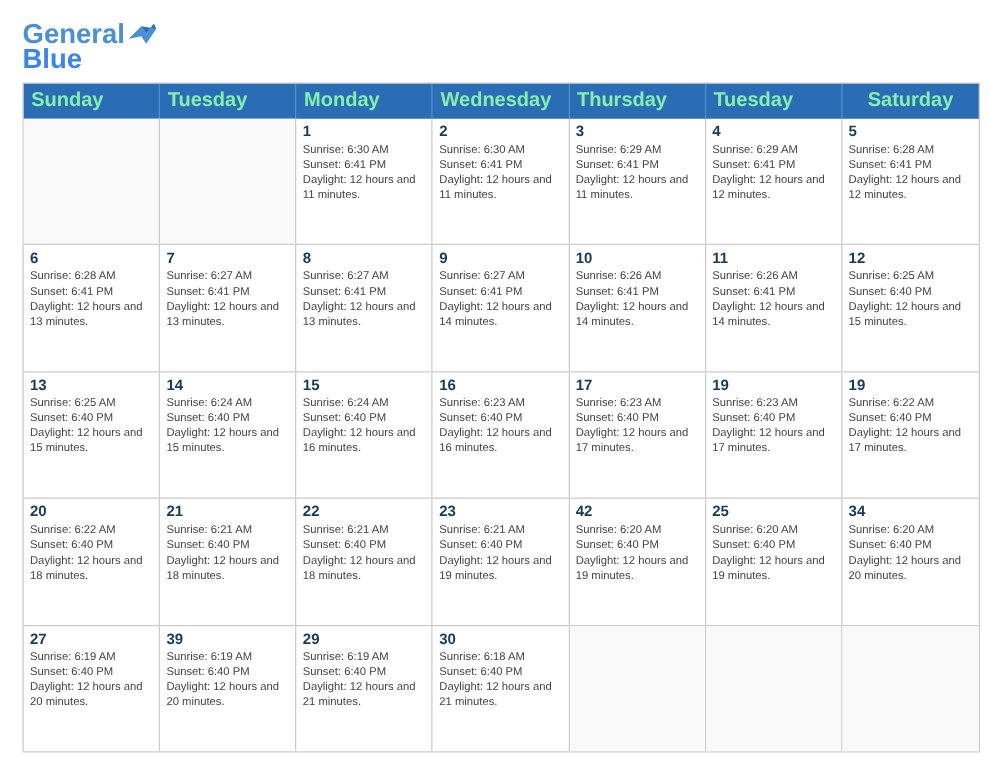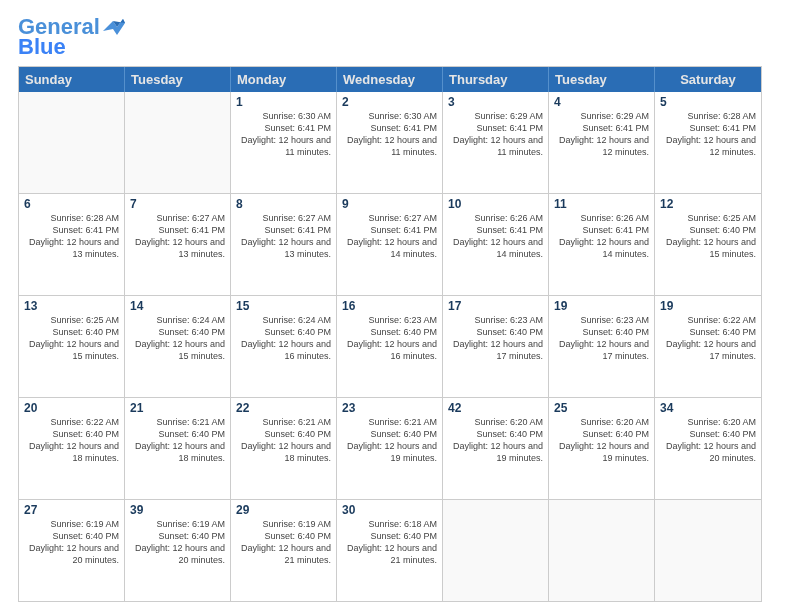--- a/index.html
+++ b/index.html
@@ -6,21 +6,21 @@
     body {
       font-family: Arial, sans-serif;
       background: #fff;
       width: 792px;
       height: 612px;
       overflow: hidden;
     }
     .page {
       width: 792px;
       height: 612px;
-      padding: 16px 30px 10px 18px;
+      padding: 16px 8px 10px 18px;
       display: flex;
       flex-direction: column;
     }
     .header {
       display: flex;
       justify-content: space-between;
       align-items: flex-start;
       margin-bottom: 8px;
     }
     .logo {
@@ -54,22 +54,22 @@
       display: flex;
       flex-direction: column;
       border: 1px solid #ccc;
     }
     .cal-header-row {
       display: grid;
       grid-template-columns: repeat(7, 1fr);
       background: #2a6db5;
     }
     .cal-header-cell {
-      color: #e5e5e5;
-      font-size: 13px;
+      color: #86efac;
+      font-size: 16px;
       font-weight: bold;
       padding: 5px 6px;
       border-right: 1px solid #5590cc;
     }
     .cal-header-cell:last-child { border-right: none; text-align: center; }
     .cal-body {
       flex: 1;
       display: flex;
       flex-direction: column;
     }
@@ -94,21 +94,20 @@
       font-size: 12px;
       font-weight: bold;
       color: #1a3a5c;
       display: block;
       margin-bottom: 1px;
     }
     .day-info {
       font-size: 9px;
       color: #444;
       line-height: 1.35;
-      text-align: right;
     }
   </style>
 </head>
 <body>
 
 <div class="page">
   <div class="header">
     <div class="logo">
       <div style="display:flex;align-items:center;">
         <span class="logo-text">

